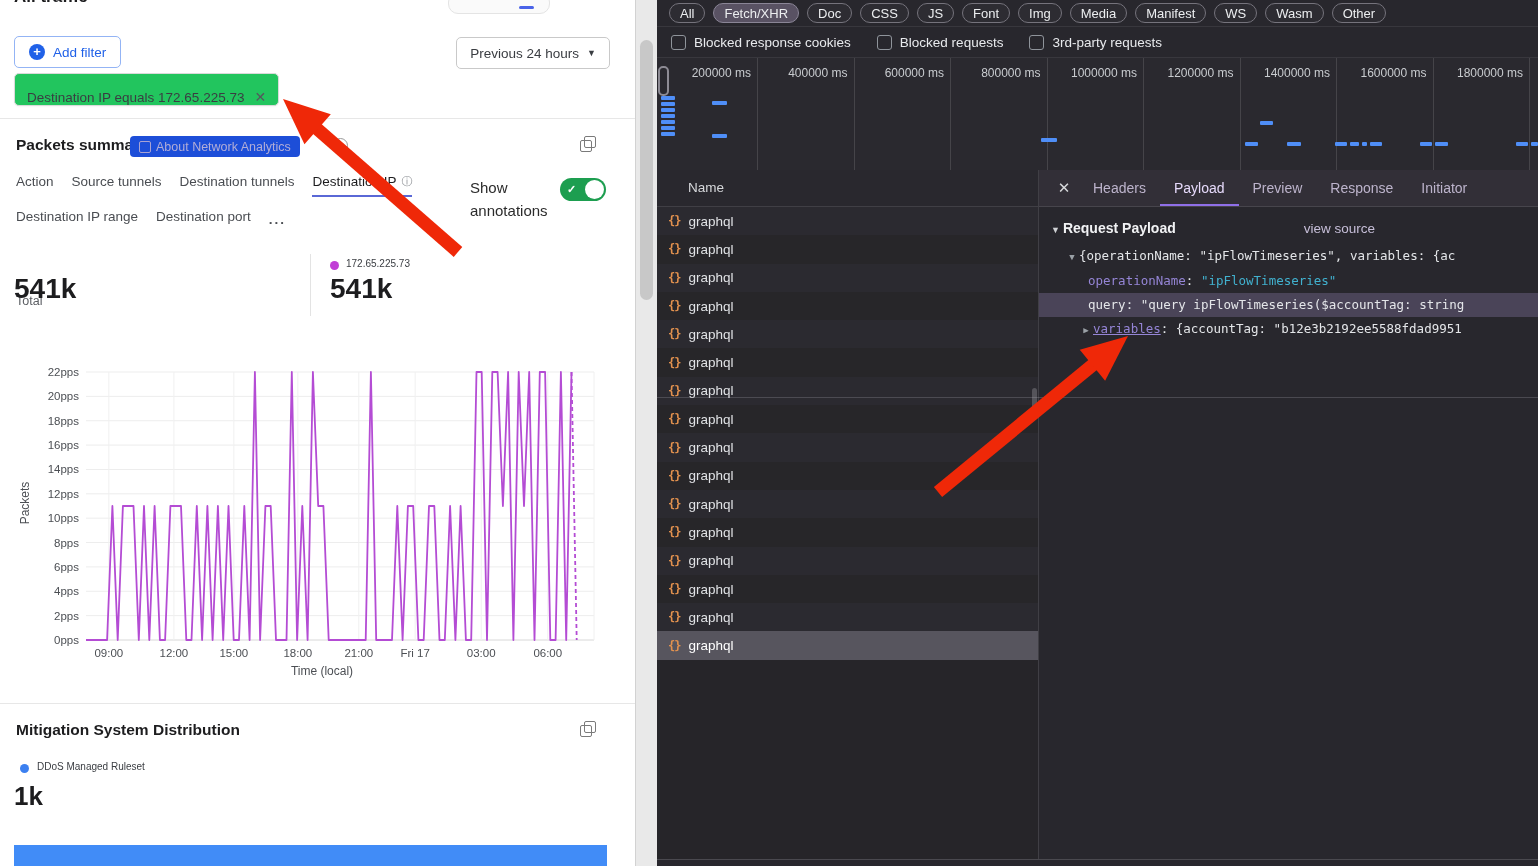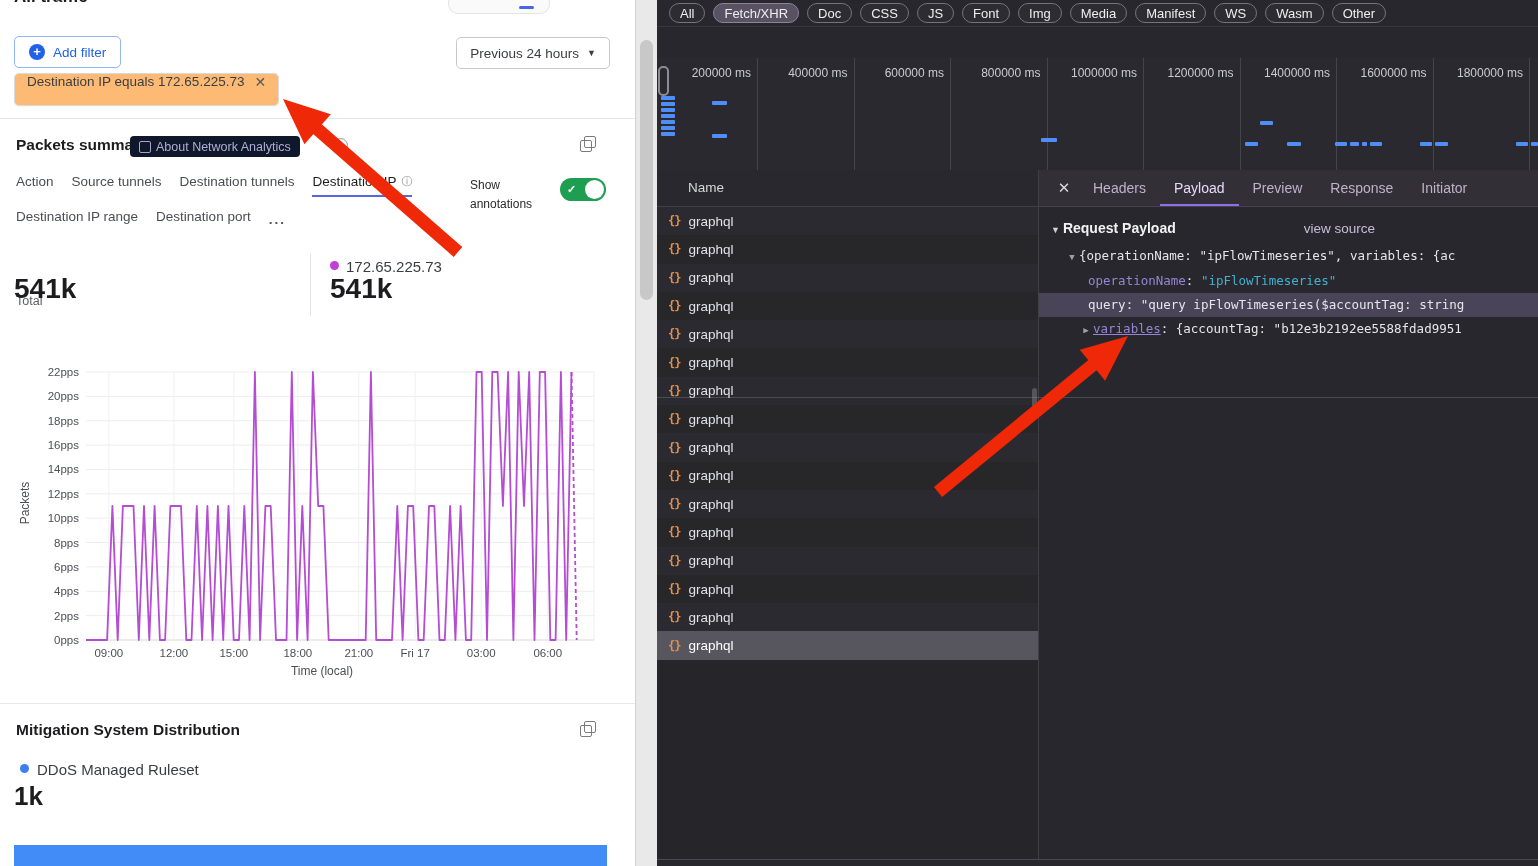--- a/index.html
+++ b/index.html
@@ -9,46 +9,46 @@
   
   .left{position:absolute;left:0;top:0;width:657px;height:866px;background:#fff;}
   .title-clip{position:absolute;left:14px;top:0;height:11px;overflow:hidden;}
   .title-clip span{display:block;margin-top:-13px;font-size:17px;font-weight:700;color:#1d1d1f;}
   .top-sliver{position:absolute;left:448px;top:-8px;width:100px;height:20px;background:#fafafa;border:1px solid #e4e4e4;border-radius:10px;}
   .top-bluedash{position:absolute;left:519px;top:6px;width:15px;height:3px;background:#4a63e8;border-radius:2px;}
   .btn-addfilter{position:absolute;left:14px;top:36px;height:32px;display:flex;align-items:center;gap:8px;padding:0 14px;border:1px solid #93b4f5;border-radius:5px;background:#fff;color:#2061e8;font-size:13.5px;cursor:pointer;}
   .plus-circle{width:16px;height:16px;border-radius:50%;background:#2061e8;color:#fff;font-size:13px;line-height:15px;text-align:center;font-weight:700;}
   .time-select{position:absolute;left:456px;top:37px;width:152px;height:30px;border:1px solid #c9c9c9;border-radius:5px;background:#fff;display:flex;align-items:center;justify-content:center;gap:8px;font-size:13.5px;color:#3a3d42;cursor:pointer;}
   .caret{font-size:9px;color:#3a3d42;}
-  .chip{position:absolute;left:14px;top:73px;height:31px;display:flex;align-items:flex-start;gap:10px;padding:0 12px;border:1px solid #dadada;border-radius:5px;background:#fdba74;font-size:13.5px;color:#3a3d42;box-shadow:0 1px 2px rgba(0,0,0,.04);}
+  .chip{position:absolute;left:14px;top:73px;height:31px;display:flex;align-items:flex-end;gap:10px;padding:0 12px;border:1px solid #dadada;border-radius:5px;background:#22c55e;font-size:13.5px;color:#3a3d42;box-shadow:0 1px 2px rgba(0,0,0,.04);}
   .chip .x{font-size:14px;color:#55585d;cursor:pointer;}
   .hdiv{position:absolute;left:0;height:1px;background:#e7e7e7;}
   .ps-title{position:absolute;left:16px;top:136px;font-size:15.5px;font-weight:700;color:#1d1d1f;}
-  .badge{position:absolute;left:130px;top:136px;height:21px;display:flex;align-items:center;gap:5px;padding:0 9px;border-radius:4px;background:#0f172a;color:#b2add7;font-size:12.5px;}
+  .badge{position:absolute;left:130px;top:136px;height:21px;display:flex;align-items:center;gap:5px;padding:0 9px;border-radius:4px;background:#1d4ed8;color:#b2add7;font-size:12.5px;}
   .badge .bicon{width:10px;height:10px;border:1.5px solid #a9a3d3;border-radius:2px;}
   .clock-ic{position:absolute;left:333px;top:138px;width:13px;height:13px;border:1.5px solid #9a9a9a;border-radius:50%;}
   .clock-ic:after{content:"";position:absolute;left:5px;top:2px;width:1.5px;height:4px;background:#9a9a9a;}
   .expand-ic{position:absolute;width:16px;height:16px;}
   .expand-ic .sq1{position:absolute;left:0;bottom:0;width:10px;height:10px;border:1.5px solid #7a7a7a;border-radius:2px;background:#fff;}
   .expand-ic .sq2{position:absolute;right:0;top:0;width:10px;height:10px;border:1.5px solid #7a7a7a;border-radius:2px;}
   .tabs-r1{position:absolute;left:16px;top:174px;display:flex;gap:18px;font-size:13.5px;color:#4a4d52;}
   .tabs-r2{position:absolute;left:16px;top:209px;display:flex;gap:18px;font-size:13.5px;color:#4a4d52;align-items:center;}
   .ptab{cursor:pointer;padding-bottom:6px;}
   .ptab.active{color:#1d1d1f;border-bottom:2px solid #5a68d6;display:flex;gap:5px;align-items:flex-start;}
   .info-ic{font-size:11px;color:#8b8e93;}
   .more-dots{letter-spacing:2px;color:#4a4d52;font-weight:700;cursor:pointer;}
-  .show-ann{position:absolute;left:470px;top:176px;width:92px;font-size:12px;color:#2b2b2b;line-height:1.55;}
+  .show-ann{position:absolute;left:470px;top:176px;width:92px;font-size:15px;color:#2b2b2b;line-height:1.55;}
   .toggle{position:absolute;left:560px;top:178px;width:46px;height:23px;border-radius:12px;background:#1d9e50;cursor:pointer;}
   .toggle .chk{position:absolute;left:7px;top:5px;color:#fff;font-size:11px;font-weight:700;}
   .toggle .knob{position:absolute;right:2px;top:2px;width:19px;height:19px;border-radius:50%;background:#fff;}
   .stat-lbl{position:absolute;font-size:12.5px;color:#5b5e63;}
   .stat-val{position:absolute;font-size:28px;font-weight:700;color:#1d1d1f;}
   .vdiv{position:absolute;width:1px;background:#e3e3e3;}
   .dot{position:absolute;border-radius:50%;}
-  .series-lbl{position:absolute;font-size:15px;color:#3a3d42;text-align:center;}
+  .series-lbl{position:absolute;font-size:10px;color:#3a3d42;text-align:center;}
   .chart-wrap{position:absolute;left:22px;top:358px;width:600px;height:330px;}
   .ylab{position:absolute;left:-18px;top:138px;transform:rotate(-90deg);font-size:12px;color:#4c4f54;}
   .xlab{position:absolute;left:0;top:306px;width:600px;text-align:center;font-size:12px;color:#4c4f54;}
   .mit-title{position:absolute;left:16px;top:721px;font-size:15.5px;font-weight:700;color:#1d1d1f;}
   .mit-val{position:absolute;left:14px;top:781px;font-size:26px;font-weight:700;color:#1d1d1f;}
   .mit-bar{position:absolute;left:14px;top:845px;height:21px;background:#418cf7;}
   .lscroll{position:absolute;right:0;top:0;width:21px;height:866px;background:#e9e9e9;border-left:1px solid #d2d2d2;}
   .lscroll .thumb{position:absolute;left:4px;top:40px;width:13px;height:260px;border-radius:7px;background:#c8c8c8;}
 
   
@@ -236,20 +236,34 @@
         <button class="pill">CSS</button>
         <button class="pill">JS</button>
         <button class="pill">Font</button>
         <button class="pill">Img</button>
         <button class="pill">Media</button>
         <button class="pill">Manifest</button>
         <button class="pill">WS</button>
         <button class="pill">Wasm</button>
         <button class="pill">Other</button>
       </div>
+    <div class="checkrow" id="checkrow">
+        <span class="cbitem">
+          <span class="cbox"></span>
+          <span>Blocked response cookies</span>
+        </span>
+        <span class="cbitem">
+          <span class="cbox"></span>
+          <span>Blocked requests</span>
+        </span>
+        <span class="cbitem">
+          <span class="cbox"></span>
+          <span>3rd-party requests</span>
+        </span>
+      </div>
 
     <div class="timeline" id="timeline">
       <span class="thandle"></span>
     <span class="tgrid" style="left: 100px;"></span>
         <span class="tlabel" style="left: 4px;">200000 ms</span>
         <span class="tgrid" style="left: 196.5px;"></span>
         <span class="tlabel" style="left: 100.5px;">400000 ms</span>
         <span class="tgrid" style="left: 293px;"></span>
         <span class="tlabel" style="left: 197px;">600000 ms</span>
         <span class="tgrid" style="left: 389.5px;"></span>

